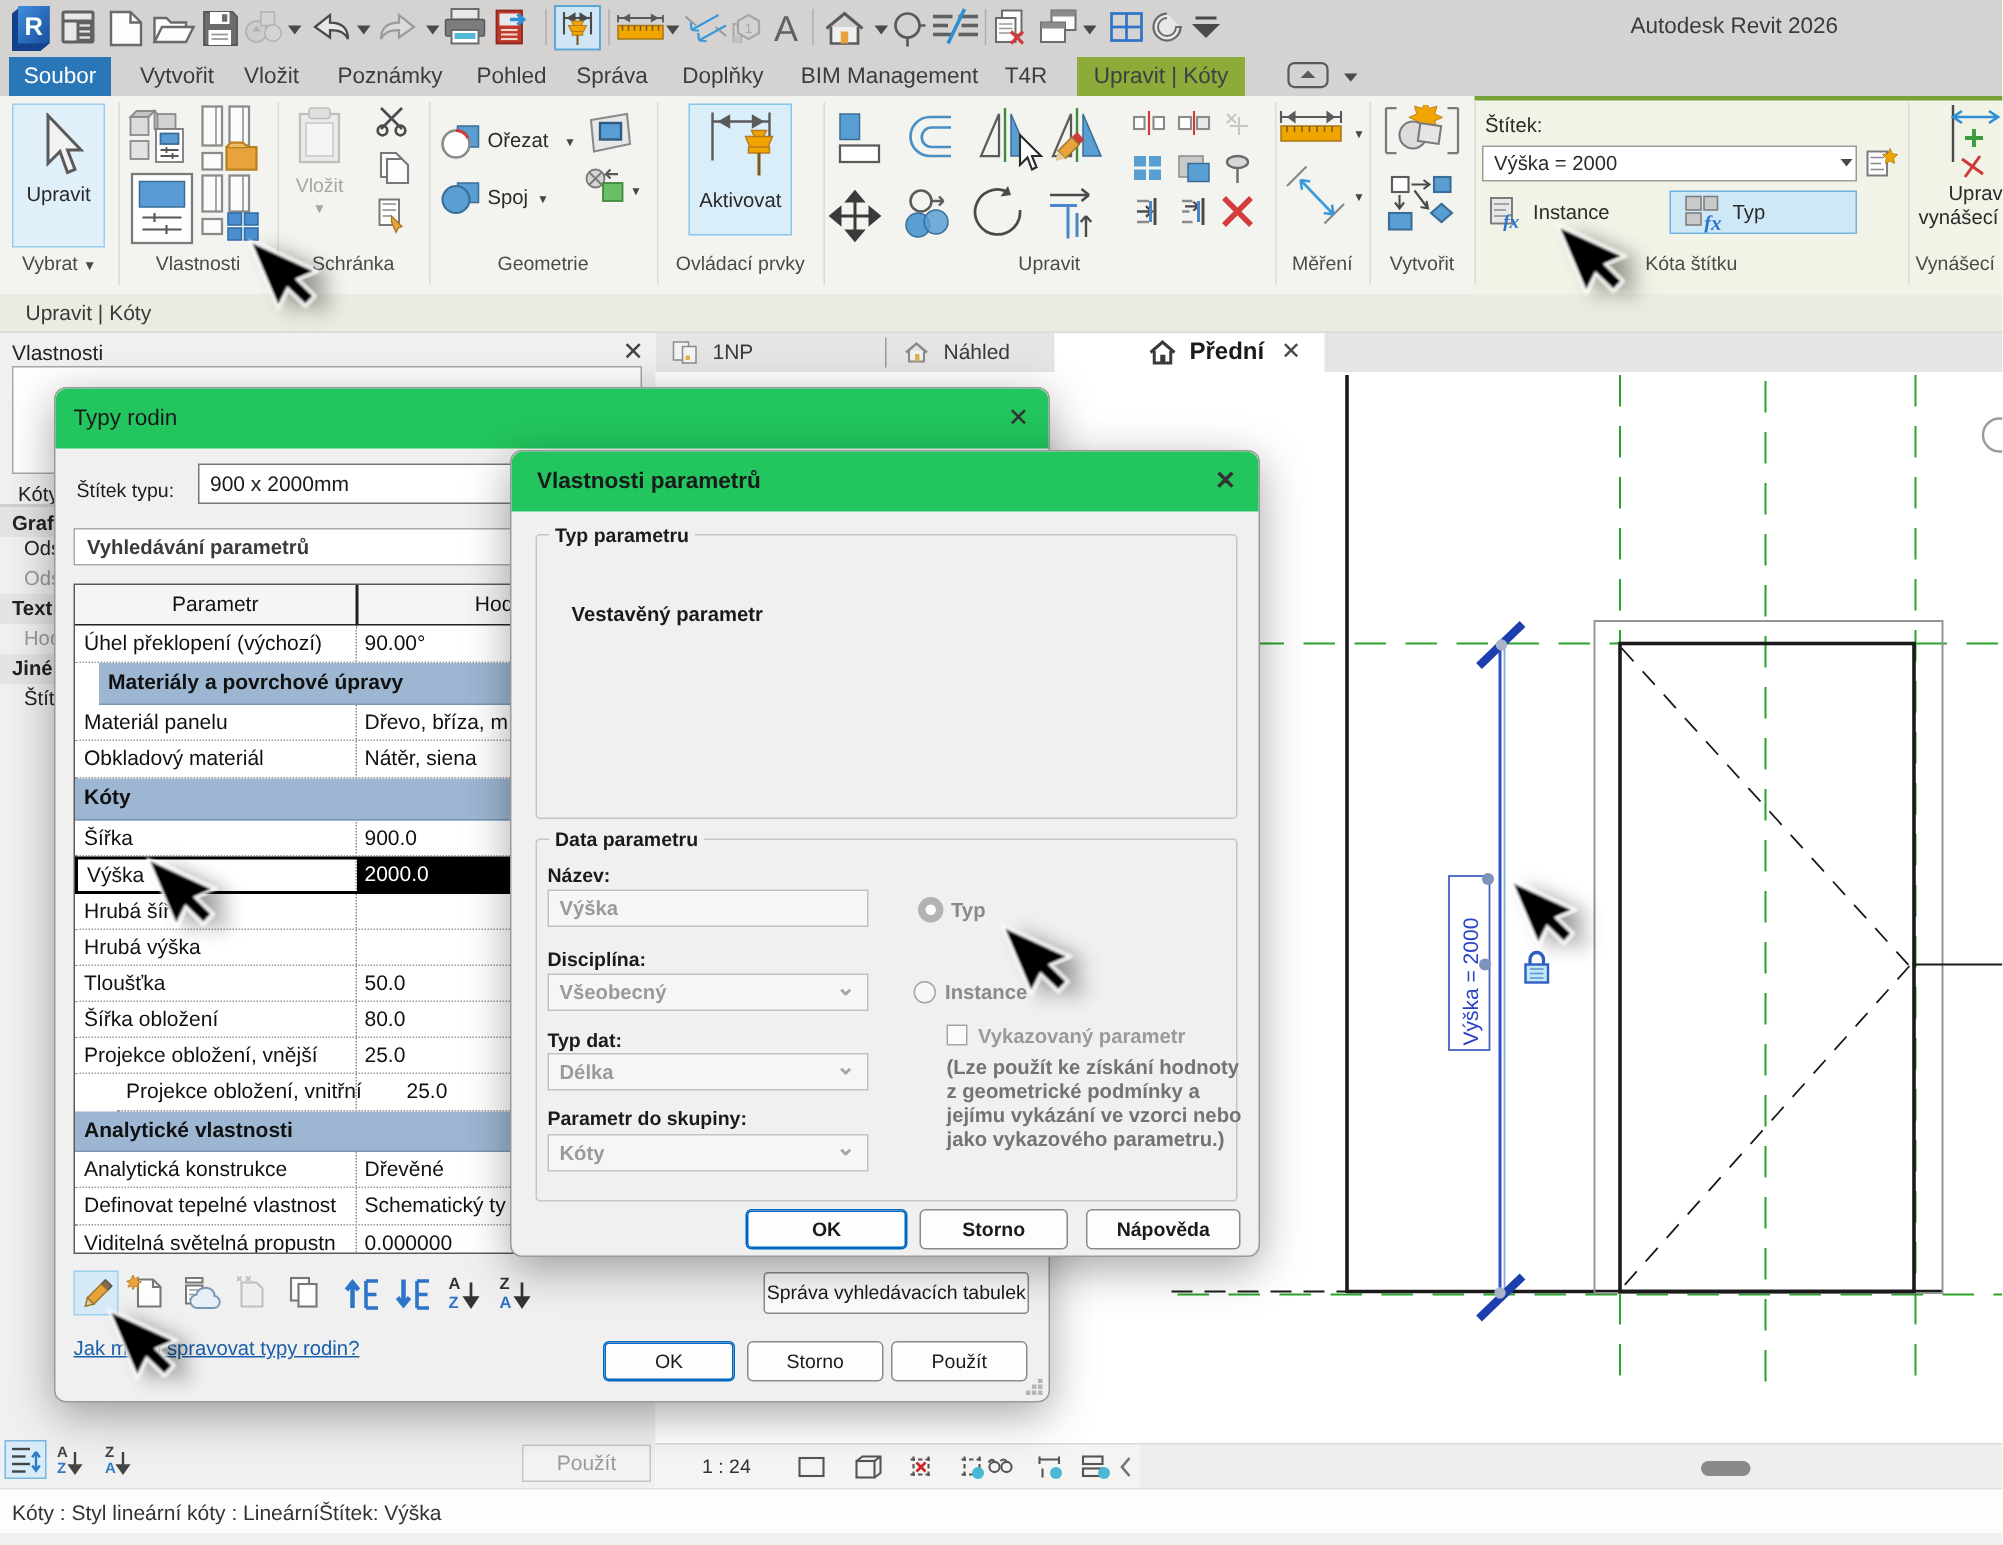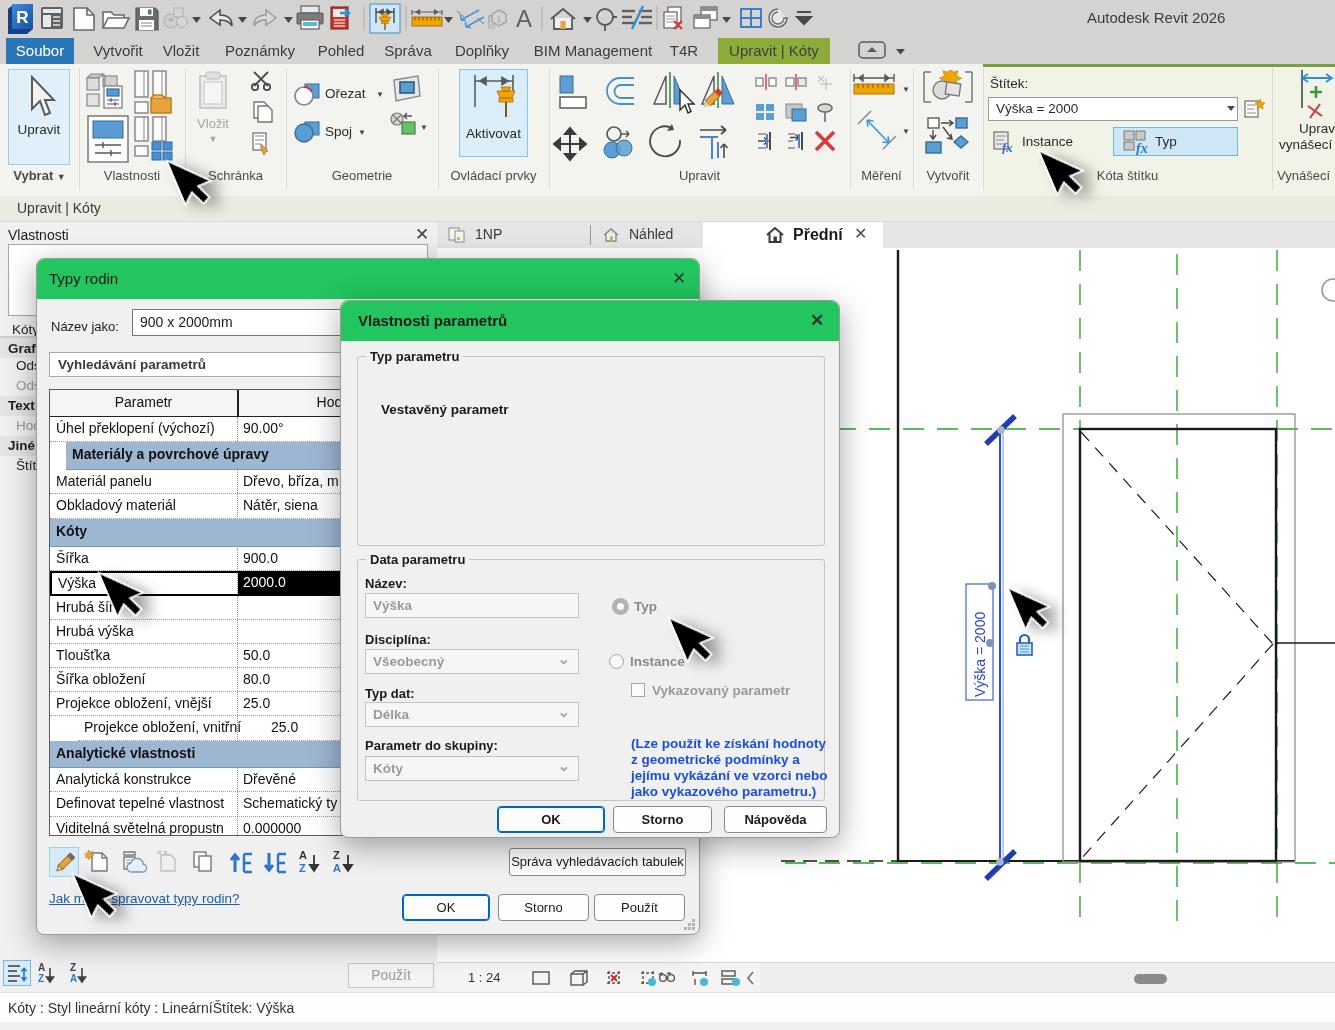--- a/index.html
+++ b/index.html
@@ -245,21 +245,21 @@
   <div id="ctxpanel"></div>
   <div class="sep" style="left:79px;"></div>
   <div class="sep" style="left:185px;"></div>
   <div class="sep" style="left:286px;"></div>
   <div class="sep" style="left:438px;"></div>
   <div class="sep" style="left:549px;"></div>
   <div class="sep" style="left:850px;"></div>
   <div class="sep" style="left:913px;"></div>
   <div class="sep" style="left:983px;"></div>
   <div class="sep" style="left:1272px;"></div>
-  <div class="plabel" style="left:0px;width:79px;font-weight:bold;">Vybrat <span style="font-size:9px;">▼</span></div>
+  <div class="plabel" style="left:0px;width:79px;">Vybrat <span style="font-size:9px;">▼</span></div>
   <div class="plabel" style="left:79px;width:106px;">Vlastnosti</div>
   <div class="plabel" style="left:185px;width:101px;">Schránka</div>
   <div class="plabel" style="left:286px;width:152px;">Geometrie</div>
   <div class="plabel" style="left:438px;width:111px;">Ovládací prvky</div>
   <div class="plabel" style="left:549px;width:301px;">Upravit</div>
   <div class="plabel" style="left:850px;width:63px;">Měření</div>
   <div class="plabel" style="left:913px;width:70px;">Vytvořit</div>
   <div class="plabel" style="left:983px;width:289px;">Kóta štítku</div>
   <div class="plabel" style="left:1272px;width:63px;">Vynášecí</div>
 
@@ -681,21 +681,21 @@
 <div id="statusbar">
     <div class="txt">Kóty : Styl lineární kóty : LineárníŠtítek: Výška</div>
   </div>
 <div id="statusbot"></div>
 
 <div class="dialog" id="dlg1">
   <div class="dlgtitle">
       <span>Typy rodin</span>
     </div>
   <div class="dlgx" style="right:10px;">✕</div>
-  <label class="fl" style="left:14px;top:60px;">Název jako:</label>
+  <label class="fl" style="left:14px;top:60px;">Štítek typu:</label>
   <div class="abs" style="left:95px;top:50px;width:492px;height:27px;background:#fff;border:1px solid #767676;font-size:14px;color:#1a1a1a;line-height:24px;padding-left:7px;">900 x 2000mm</div>
   <div class="abs" style="left:12px;top:93px;width:562px;height:25px;background:#fff;border:1px solid #a9a9a9;font-size:13.5px;font-weight:bold;color:#3b3b3b;line-height:23px;padding-left:8px;">Vyhledávání parametrů</div>
 
   <div class="abs" id="ftable" style="left:12px;top:130px;width:562px;height:447px;background:#fff;border:1px solid #5a5a5a;overflow:hidden;font-size:14px;color:#111;padding-left:32px;">
     <div class="abs" style="left:0;top:0;width:560px;height:27px;background:#f5f5f5;border-bottom:1.5px solid #222;">
       <div class="abs" style="left:0;top:4px;width:187px;text-align:center;">Parametr</div>
       <div class="abs" style="left:188px;top:4px;width:210px;text-align:center;">Hodnota</div>
       <div class="abs" style="left:187px;top:0;width:1.5px;height:27px;background:#222;"></div>
     </div>
     <div class="abs" style="left:187px;top:27px;width:1px;height:420px;border-left:1px dotted #8a8a8a;"></div>
@@ -848,21 +848,21 @@
   <label class="fl" style="left:24px;top:437px;">Parametr do skupiny:</label>
   <div class="dinput dd" style="left:24px;top:455px;">Kóty</div>
 
   <div class="abs" style="left:271px;top:297px;width:17px;height:17px;border-radius:50%;background:#b3b3b3;"></div>
   <div class="abs" style="left:276px;top:302px;width:7px;height:7px;border-radius:50%;background:#fdfdfd;"></div>
   <div class="abs" style="left:293px;top:298px;font-size:13.5px;color:#8a8a8a;">Typ</div>
   <div class="abs" style="left:268px;top:353px;width:15px;height:15px;border-radius:50%;border:1.5px solid #a5a5a5;background:#f8f8f8;"></div>
   <div class="abs" style="left:289px;top:353px;font-size:13.5px;color:#8a8a8a;">Instance</div>
   <div class="abs" style="left:290px;top:382px;width:14px;height:14px;border:1.5px solid #a5a5a5;background:#fbfbfb;"></div>
   <div class="abs" style="left:311px;top:382px;font-size:13.5px;color:#9a9a9a;">Vykazovaný parametr</div>
-  <div class="abs" style="left:290px;top:403px;font-size:13.5px;color:#1d4ed8;line-height:16px;margin-top:32px;">(Lze použít ke získání hodnoty<br>z geometrické podmínky a<br>jejímu vykázání ve vzorci nebo<br>jako vykazového parametru.)</div>
+  <div class="abs" style="left:290px;top:403px;font-size:13.5px;color:#737373;line-height:16px;">(Lze použít ke získání hodnoty<br>z geometrické podmínky a<br>jejímu vykázání ve vzorci nebo<br>jako vykazového parametru.)</div>
   <div class="btn def" style="left:156px;top:505px;width:108px;height:27px;line-height:25px;">OK</div>
   <div class="btn" style="left:272px;top:505px;width:99px;height:27px;line-height:25px;">Storno</div>
   <div class="btn" style="left:383px;top:505px;width:103px;height:27px;line-height:25px;">Nápověda</div>
 </div>
 <svg class="abs" style="left:0;top:0;pointer-events:none;" width="1335" height="1030" viewBox="0 0 1335 1030">
   <defs>
     <g id="cur">
         <path d="M0 0 L0 17.2 L4.0 13.8 L6.5 19.7 L9.0 18.6 L6.6 12.8 L11.7 12.8 Z" fill="#000" stroke="#fff" stroke-width="1.1" paint-order="stroke"></path>
       </g>
     <filter id="csh" x="-50%" y="-50%" width="240%" height="240%">

